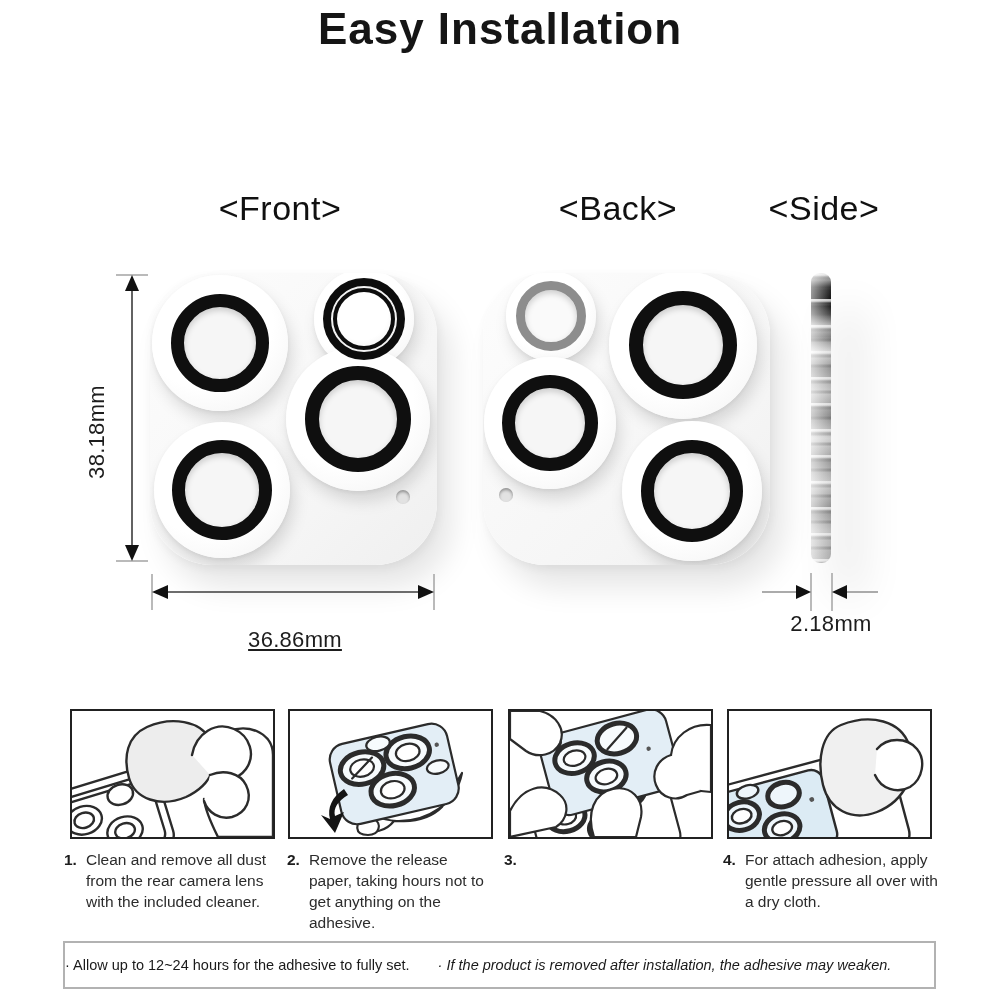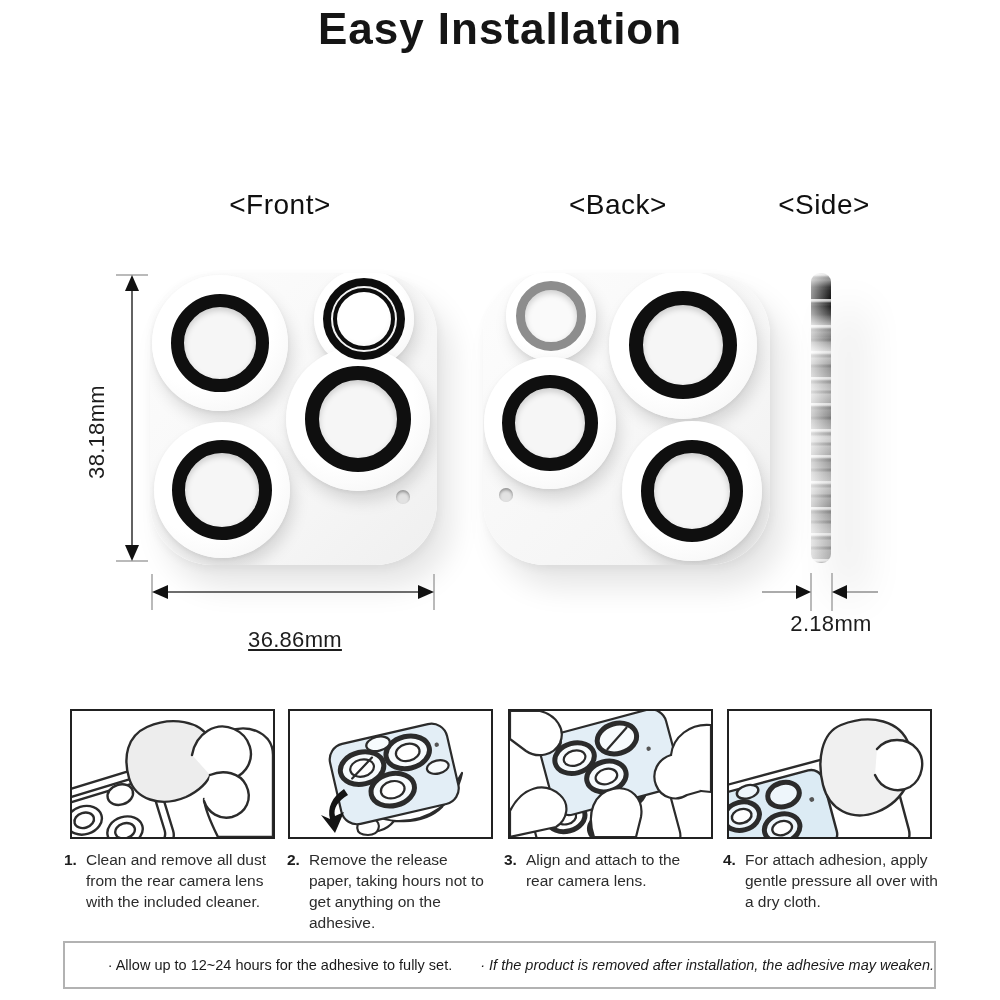--- a/index.html
+++ b/index.html
@@ -6,21 +6,21 @@
   html,body { background:#ffffff; }
   .canvas {
     position:relative; width:1000px; height:1000px; background:#ffffff;
     font-family:"Liberation Sans", sans-serif; color:#161616; overflow:hidden;
   }
   .title {
     position:absolute; top:4px; left:0; width:100%; text-align:center;
     font-size:44px; font-weight:bold; letter-spacing:1px; color:#151515;
   }
   .view-label {
-    position:absolute; top:189px; font-size:28px; font-weight:500;
+    position:absolute; top:189px; font-size:34px; font-weight:500;
     color:#101010; text-align:center; letter-spacing:0.5px;
   }
   .vl-front { left:150px; width:260px; }
   .vl-back  { left:483px; width:270px; }
   .vl-side  { left:768px; width:112px; }
 
   .plate {
     position:absolute; width:287px; height:292px; border-radius:62px;
     background:linear-gradient(135deg,#fdfdfd 0%,#f5f5f5 70%,#efefef 100%);
     box-shadow:14px 22px 30px rgba(0,0,0,.10), 2px 4px 10px rgba(0,0,0,.05);
@@ -95,21 +95,21 @@
   }
   .step-num { font-weight:bold; color:#1d1d1d; flex:0 0 auto; }
   .st1 { left:64px;  width:214px; }
   .st2 { left:287px; width:202px; }
   .st3 { left:504px; width:204px; }
   .st4 { left:723px; width:222px; }
 
   .footer {
     position:absolute; left:63px; top:941px; width:873px; height:48px;
     border:2px solid #b2b2b2; background:#fff;
-    display:flex; flex-direction:column; justify-content:center; align-items:flex-end;
+    display:flex; flex-direction:column; justify-content:center; align-items:flex-start;
     font-size:14.5px; line-height:20px; color:#1a1a1a;
   }
   .footer-row { display:flex; }
   .footer-gap { margin-left:28px;font-style:italic; }
 </style>
 </head>
 <body>
 
 <div class="canvas">
 
@@ -272,21 +272,20 @@
   <div class="step-text st1">
     <span class="step-num">1.</span>
     <span>Clean and remove all dust from the rear camera lens with the included cleaner.</span>
   </div>
   <div class="step-text st2">
     <span class="step-num">2.</span>
     <span>Remove the release paper, taking hours not to get anything on the adhesive.</span>
   </div>
   <div class="step-text st3">
     <span class="step-num">3.</span>
-    <span>Align and attach to the rear camera lens.</span>
   </div>
   <div class="step-text st4">
     <span class="step-num">4.</span>
     <span>For attach adhesion, apply gentle pressure all over with a dry cloth.</span>
   </div>
 
   <div class="footer">
     <div class="footer-row">
       <span>· Allow up to 12~24 hours for the adhesive to fully set.</span>
       <span class="footer-gap">· If the product is removed after installation, the adhesive may weaken.</span>

